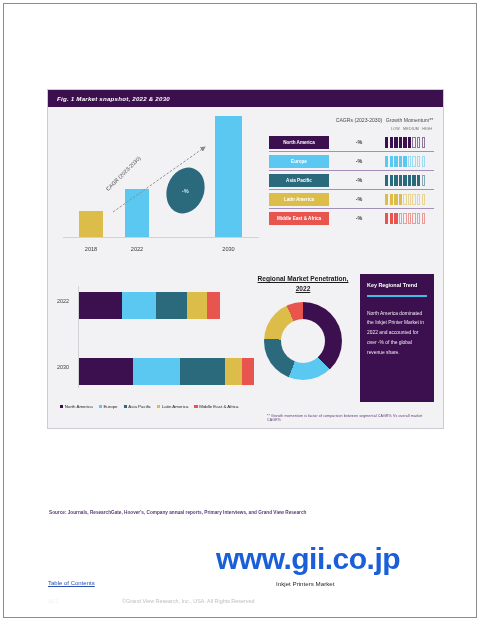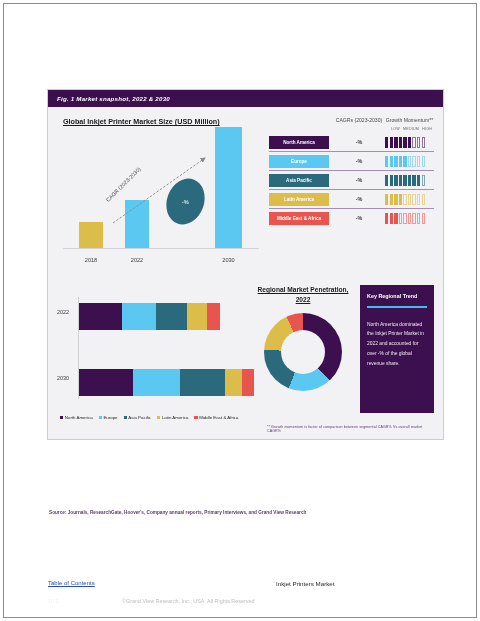--- a/index.html
+++ b/index.html
@@ -260,21 +260,20 @@
 
   <div class="figure">
 
     <div class="fig-header">Fig. 1  Market snapshot, 2022 &amp; 2030</div>
 
     <div class="fig-body">
 
       <div class="top-row">
 
         <div class="top-left">
-          <div class="chart-title">Global Inkjet Printer Market Size (USD Million)</div>
 
           <div class="mainchart">
             <div class="axis-line"></div>
 
             <div class="mbar" style="left:22px;width:24px;height:26px;background:#ddbd4a;"></div>
             <div class="mbar" style="left:68px;width:24px;height:48px;background:#5ac8f0;"></div>
             <div class="mbar" style="left:158px;width:27px;height:121px;background:#5ac8f0;"></div>
 
             <div class="mlabel" style="left:22px;width:24px;">2018</div>
             <div class="mlabel" style="left:68px;width:24px;">2022</div>
@@ -443,20 +442,21 @@
           </div>
         </div>
       </div>
 
       <div class="footnote">** Growth momentum is factor of comparison between segmental CAGR% Vs overall market CAGR%</div>
     </div>
   </div>
 
   <div class="source">Source: Journals, ResearchGate, Hoover's, Company annual reports, Primary Interviews, and Grand View Research</div>
 
+  <div class="watermark">www.gii.co.jp</div>
 
   <a class="toc" href="#">Table of Contents</a>
 
   <div class="doc-title">Inkjet Printers Market</div>
 
   <div class="pageno">10.1</div>
 
   <div class="copyright">©Grand View Research, Inc., USA. All Rights Reserved</div>
 </div>
 

